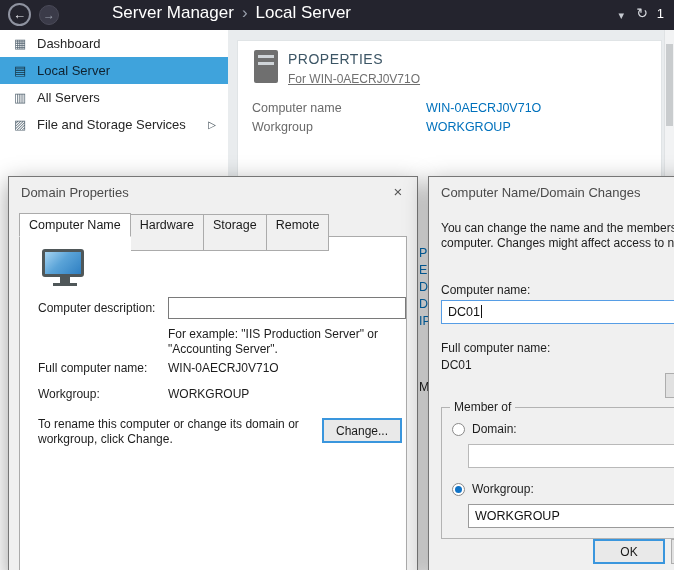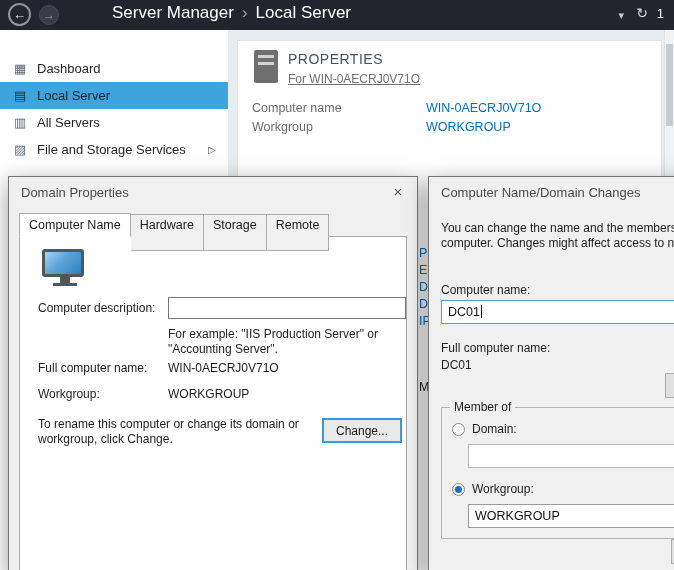--- a/index.html
+++ b/index.html
@@ -14,21 +14,21 @@
   .nav-back { left:8px; top:3px; width:23px; height:23px; border:2px solid #8f93a0; color:#e8eaee; font-size:13px; background:#24242e; }
   .nav-fwd  { left:39px; top:5px; width:20px; height:20px; background:#3b3b49; border:1px solid #4a4a58; color:#9aa0ac; font-size:12px; }
   .tb-title { position:absolute; left:112px; top:3px; font-size:17px; font-weight:400; white-space:nowrap; }
   .tb-sep { color:#9aa0ac; margin:0 8px; }
   .tb-caret { position:absolute; right:50px; top:9px; font-size:11px; color:#c6c9d0; cursor:pointer; }
   .tb-refresh { position:absolute; right:26px; top:5px; font-size:14px; color:#d7dadf; cursor:pointer; }
   .tb-count { position:absolute; right:10px; top:6px; font-size:13px; color:#fff; cursor:pointer; }
 
   
   .sidebar { position:absolute; left:0; top:30px; width:228px; bottom:0; background:#ffffff; z-index:1; }
-  .nav-list { padding-top:25px; }
+  .nav-list { }
   .nav-item { position:relative; height:27px; line-height:27px; padding-left:14px; font-size:13px; color:#262626; cursor:pointer; white-space:nowrap; }
   .nav-item .ic { display:inline-block; width:23px; color:#5a6a76; font-size:13px; }
   .nav-item.selected { background:#3fa3dc; color:#0f2230; }
   .nav-item.selected .ic { color:#15303e; }
   .nav-expander { position:absolute; right:12px; top:0; font-size:10px; color:#3f4c55; }
 
   
   .canvas { position:absolute; left:228px; top:30px; right:0; bottom:0; background:#e9ecee; z-index:1; }
   .tile { position:absolute; left:9px; top:10px; width:425px; height:620px; background:#ffffff; border:1px solid #e0e4e6; }
   .tile-icon { position:absolute; left:16px; top:9px; width:24px; height:33px; background:#6f6f6f; border-radius:2px; }
@@ -216,16 +216,17 @@
     <div class="btn dc-more"></div>
     <div class="dc-group">
       <div class="dc-text dc-group-label">Member of</div>
       <div class="radio r-domain"></div>
       <div class="dc-text rl-domain">Domain:</div>
       <div class="dc-domain-input"></div>
       <div class="radio checked r-wg"></div>
       <div class="dc-text rl-wg">Workgroup:</div>
       <div class="dc-wg-input"><span>WORKGROUP</span></div>
     </div>
+    <div class="btn focused dc-ok">OK</div>
     <div class="btn dc-clip"></div>
   </div>
 
 </div>
 
 </body></html>

